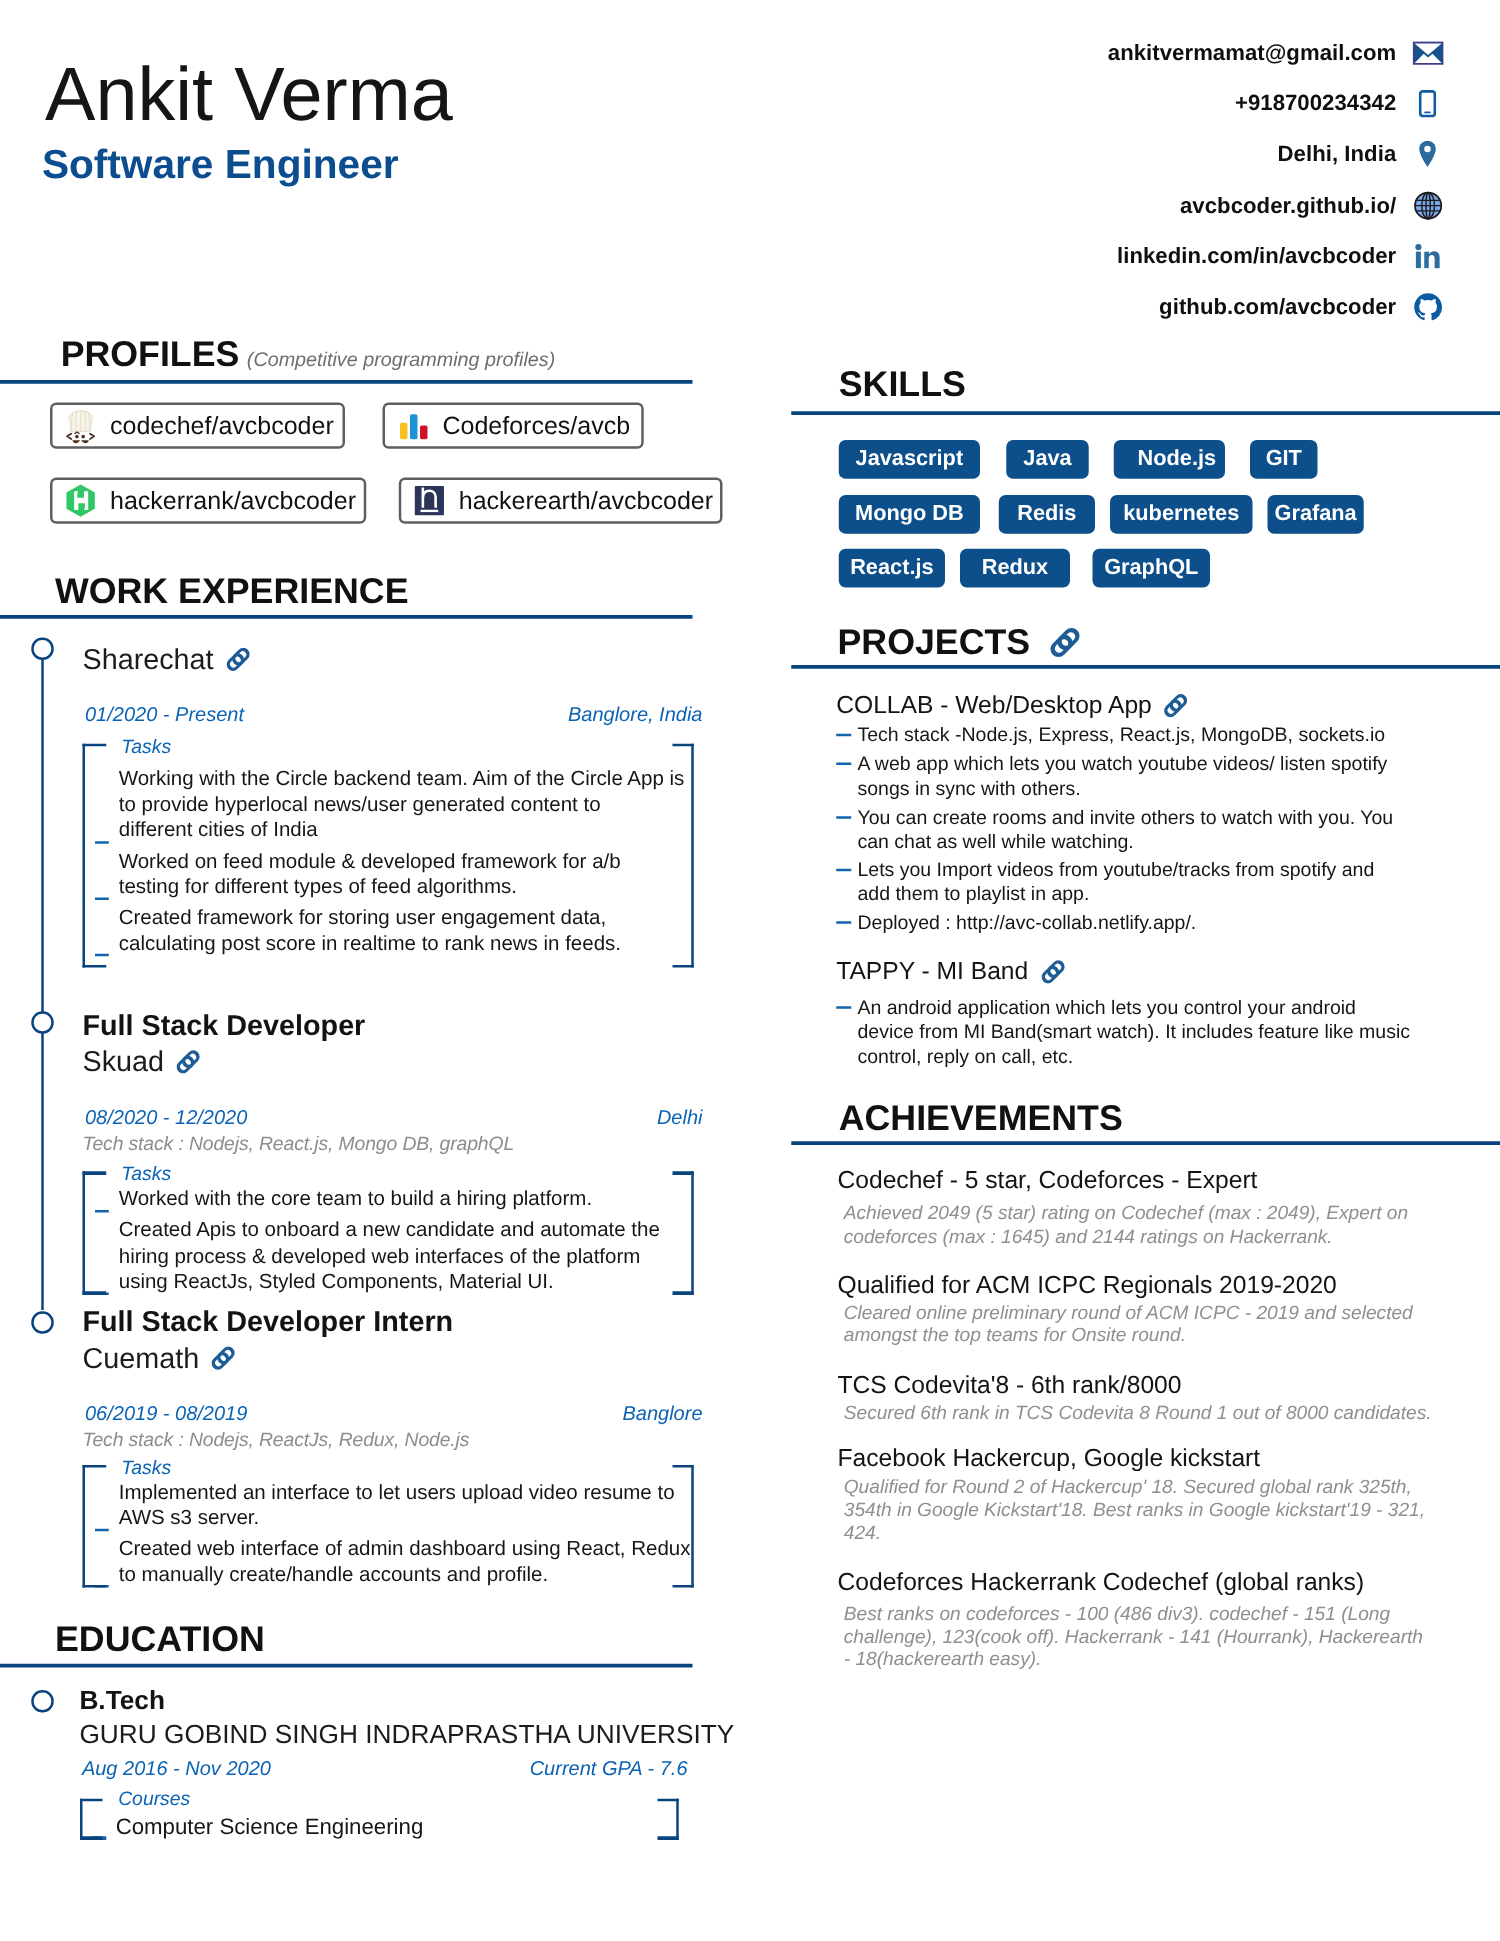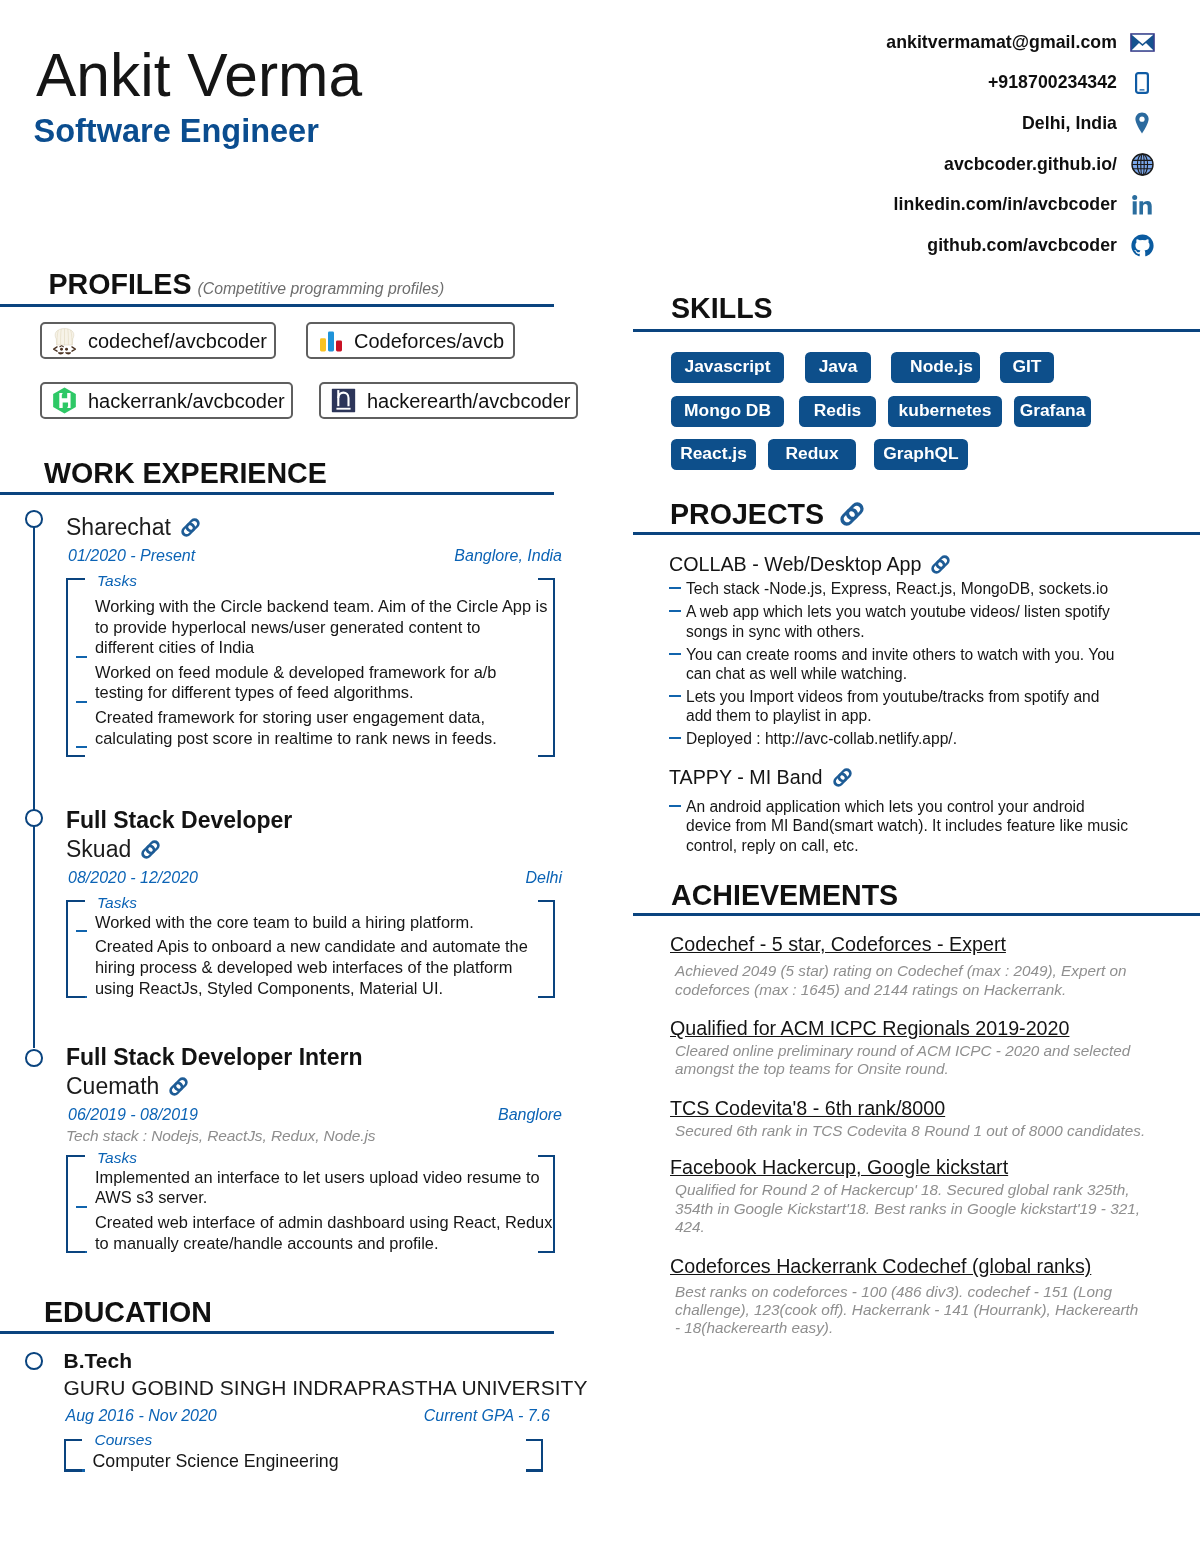--- a/index.html
+++ b/index.html
@@ -42,21 +42,21 @@
   .tl-line{position:absolute;width:2.6px;background:#0a447f;left:32.7px;}
   .tl-dot{position:absolute;width:17.6px;height:17.6px;border:2.3px solid #0a447f;
           border-radius:50%;background:#fff;left:25.2px;box-sizing:border-box;}
 
   
   .job{position:absolute;}
   .job .jrole{font-size:23px;font-weight:700;color:#131313;line-height:1;}
   .job .jcomp{font-size:23px;color:#1c1c1c;line-height:1;margin-top:6.4px;
               display:flex;align-items:center;white-space:nowrap;}
   .job .jcomp .lk{margin-left:10px;display:inline-flex;}
-  .jmeta{position:relative;margin-top:9px;height:16px;}
+  .jmeta{position:relative;margin-top:26px;height:16px;}
   .jmeta .d{position:absolute;left:2px;top:0;font-size:16px;font-style:italic;
             color:#0b63b5;line-height:1;white-space:nowrap;}
   .jmeta .l{position:absolute;right:-7px;top:0;font-size:16px;font-style:italic;
             color:#0b63b5;line-height:1;white-space:nowrap;}
   .jtech{margin-top:5px;font-size:15.5px;font-style:italic;color:#8d8d8d;
          line-height:1;white-space:nowrap;letter-spacing:-0.1px;}
   .jbody{position:relative;margin-top:13.6px;}
   .jbody .blabel{position:absolute;left:31px;top:-5px;font-size:15.5px;
                  font-style:italic;color:#0b63b5;line-height:1;}
   .jbody .bul{display:flex;align-items:flex-end;margin-top:4px;}
@@ -83,21 +83,21 @@
   .proj-name{font-size:19.7px;color:#141414;line-height:1;
              display:flex;align-items:center;}
   .proj-name .lk{margin-left:10px;display:inline-flex;}
   .pbul{display:flex;align-items:flex-start;margin-top:3.9px;}
   .pbul .dash{flex:0 0 auto;width:17px;padding-top:8px;}
   .pbul .dash b{display:block;width:12px;height:2.1px;background:#1164ad;}
   .pbul .txt{font-size:15.6px;color:#161616;line-height:19.2px;
              white-space:pre;}
 
   .ach{position:absolute;left:670px;width:500px;}
-  .ach-title{font-size:19.7px;color:#141414;line-height:1;text-decoration:underline;}
+  .ach-title{font-size:19.7px;color:#141414;line-height:1;}
   .ach-desc{margin-top:7.5px;font-size:15.3px;font-style:italic;color:#8f8f8f;
             line-height:18.3px;white-space:pre;padding-left:5px;}
 </style>
 </head>
 <body>
 
 <div class="page">
 
   <div class="name">Ankit Verma</div>
   <div class="subtitle">Software Engineer</div>
@@ -297,20 +297,21 @@
               <path d="M4.6 5.6 h7.0 a6.4 6.4 0 0 1 0 12.8 h-7.0 a6.4 6.4 0 0 1 0 -12.8 z M5.3 8.6 a3.4 3.4 0 0 0 0 6.8 h5.6 a3.4 3.4 0 0 0 0 -6.8 z"></path>
               <path d="M12.4 5.6 h7.0 a6.4 6.4 0 0 1 0 12.8 h-7.0 a6.4 6.4 0 0 1 0 -12.8 z M13.1 8.6 a3.4 3.4 0 0 0 0 6.8 h5.6 a3.4 3.4 0 0 0 0 -6.8 z"></path>
             </g>
           </svg>
       </span>
     </div>
     <div class="jmeta">
       <span class="d">08/2020 - 12/2020</span>
       <span class="l">Delhi</span>
     </div>
+    <div class="jtech">Tech stack : Nodejs, React.js, Mongo DB, graphQL</div>
     <div class="jbody" style="margin-top:13.5px;padding-top:12px;padding-bottom:0px;">
       <i class="bl" style="left:0;top:0;bottom:0;"></i>
       <i class="br" style="right:0;top:0;bottom:0;"></i>
       <i class="tl" style="left:0;top:0;"></i>
       <i class="tr" style="right:0;top:0;"></i>
       <i class="bbl" style="left:0;bottom:0;"></i>
       <i class="bbr" style="right:0;bottom:0;"></i>
       <span class="blabel">Tasks</span>
       <div class="bul">
           <span class="dash">
@@ -484,21 +485,21 @@
   </div>
   <div class="rule" style="left:633px;top:913px;width:567px;"></div>
 
   <div class="ach" style="top:935px;">
     <div class="ach-title">Codechef - 5 star, Codeforces - Expert</div>
     <div class="ach-desc">Achieved 2049 (5 star) rating on Codechef (max : 2049), Expert on
 codeforces (max : 1645) and 2144 ratings on Hackerrank.</div>
   </div>
   <div class="ach" style="top:1019px;">
     <div class="ach-title">Qualified for ACM ICPC Regionals 2019-2020</div>
-    <div class="ach-desc" style="margin-top:3px;">Cleared online preliminary round of ACM ICPC - 2020 and selected
+    <div class="ach-desc" style="margin-top:3px;">Cleared online preliminary round of ACM ICPC - 2019 and selected
 amongst the top teams for Onsite round.</div>
   </div>
   <div class="ach" style="top:1099px;">
     <div class="ach-title">TCS Codevita'8 - 6th rank/8000</div>
     <div class="ach-desc" style="margin-top:3px;">Secured 6th rank in TCS Codevita 8 Round 1 out of 8000 candidates.</div>
   </div>
   <div class="ach" style="top:1158px;">
     <div class="ach-title">Facebook Hackercup, Google kickstart</div>
     <div class="ach-desc" style="margin-top:3.5px;">Qualified for Round 2 of Hackercup' 18. Secured global rank 325th,
 354th in Google Kickstart'18. Best ranks in Google kickstart'19 - 321,

